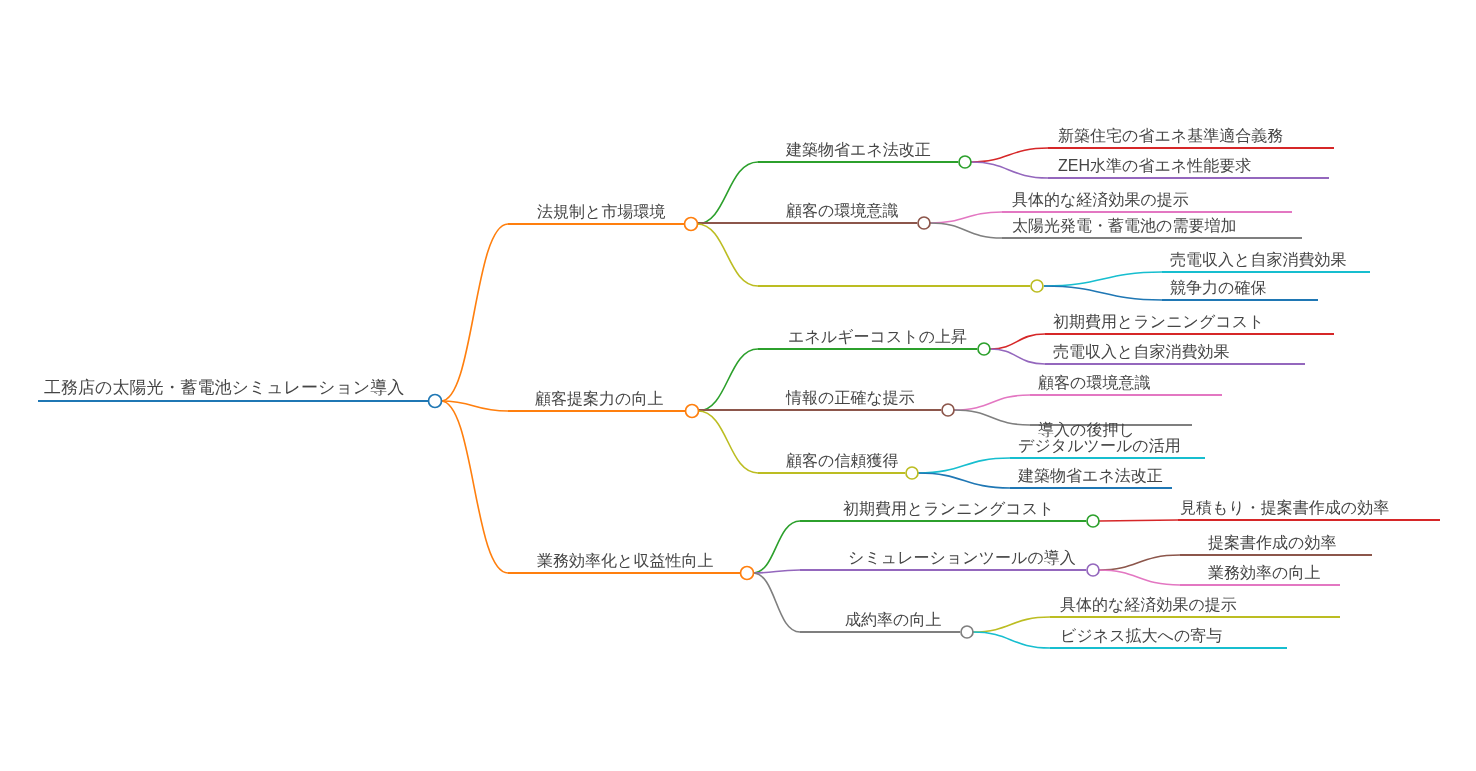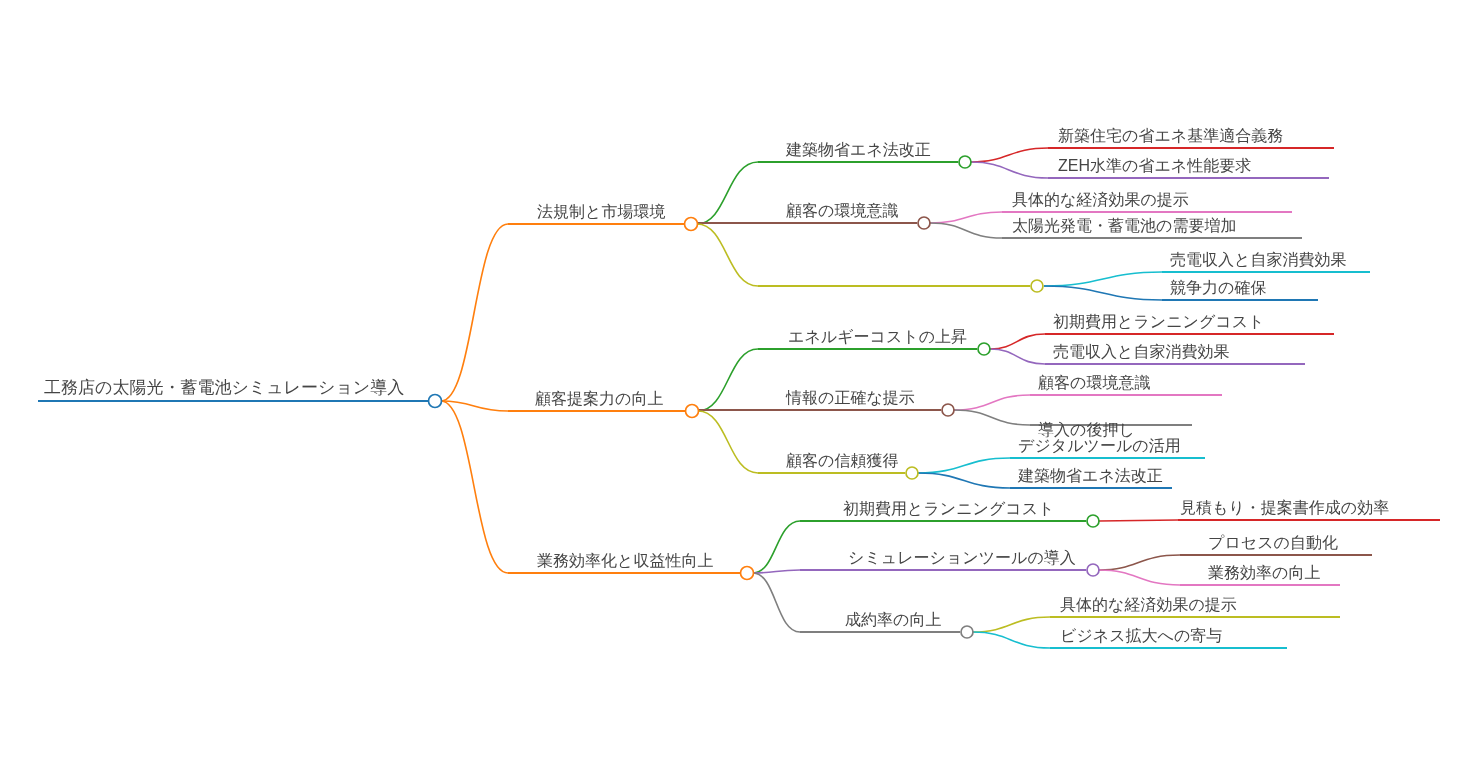--- a/index.html
+++ b/index.html
@@ -137,20 +137,20 @@
   <div class="lbl" style="left:1038px;top:420px">導入の後押し</div>
 
   <div class="lbl" style="left:786px;top:451px">顧客の信頼獲得</div>
   <div class="lbl" style="left:1018px;top:436px">デジタルツールの活用</div>
   <div class="lbl" style="left:1018px;top:466px">建築物省エネ法改正</div>
 
   <div class="lbl" style="left:843px;top:499px">初期費用とランニングコスト</div>
   <div class="lbl" style="left:1180px;top:498px">見積もり・提案書作成の効率</div>
 
   <div class="lbl" style="left:848px;top:548px">シミュレーションツールの導入</div>
-  <div class="lbl" style="left:1208px;top:533px">プロセスの自動化</div>
+  <div class="lbl" style="left:1208px;top:533px">提案書作成の効率</div>
   <div class="lbl" style="left:1208px;top:563px">業務効率の向上</div>
 
   <div class="lbl" style="left:845px;top:610px">成約率の向上</div>
   <div class="lbl" style="left:1060px;top:595px">具体的な経済効果の提示</div>
   <div class="lbl" style="left:1060px;top:626px">ビジネス拡大への寄与</div>
 
 </div>
 
 </body></html>

